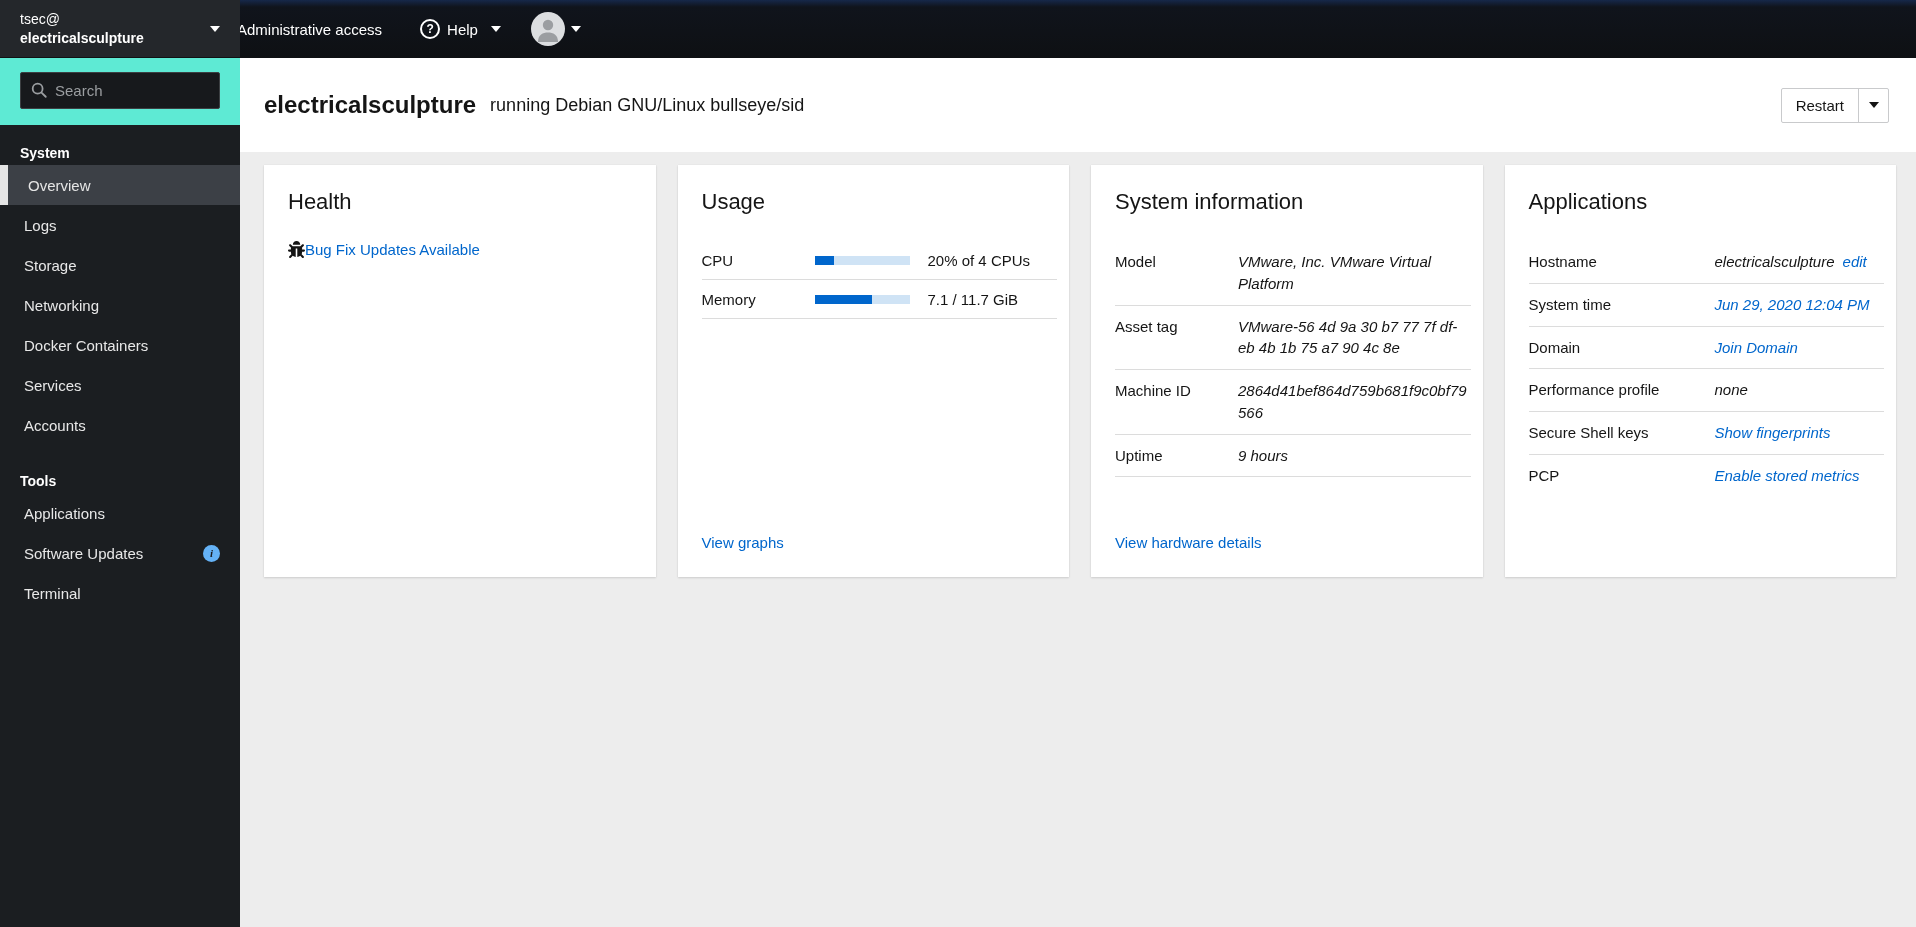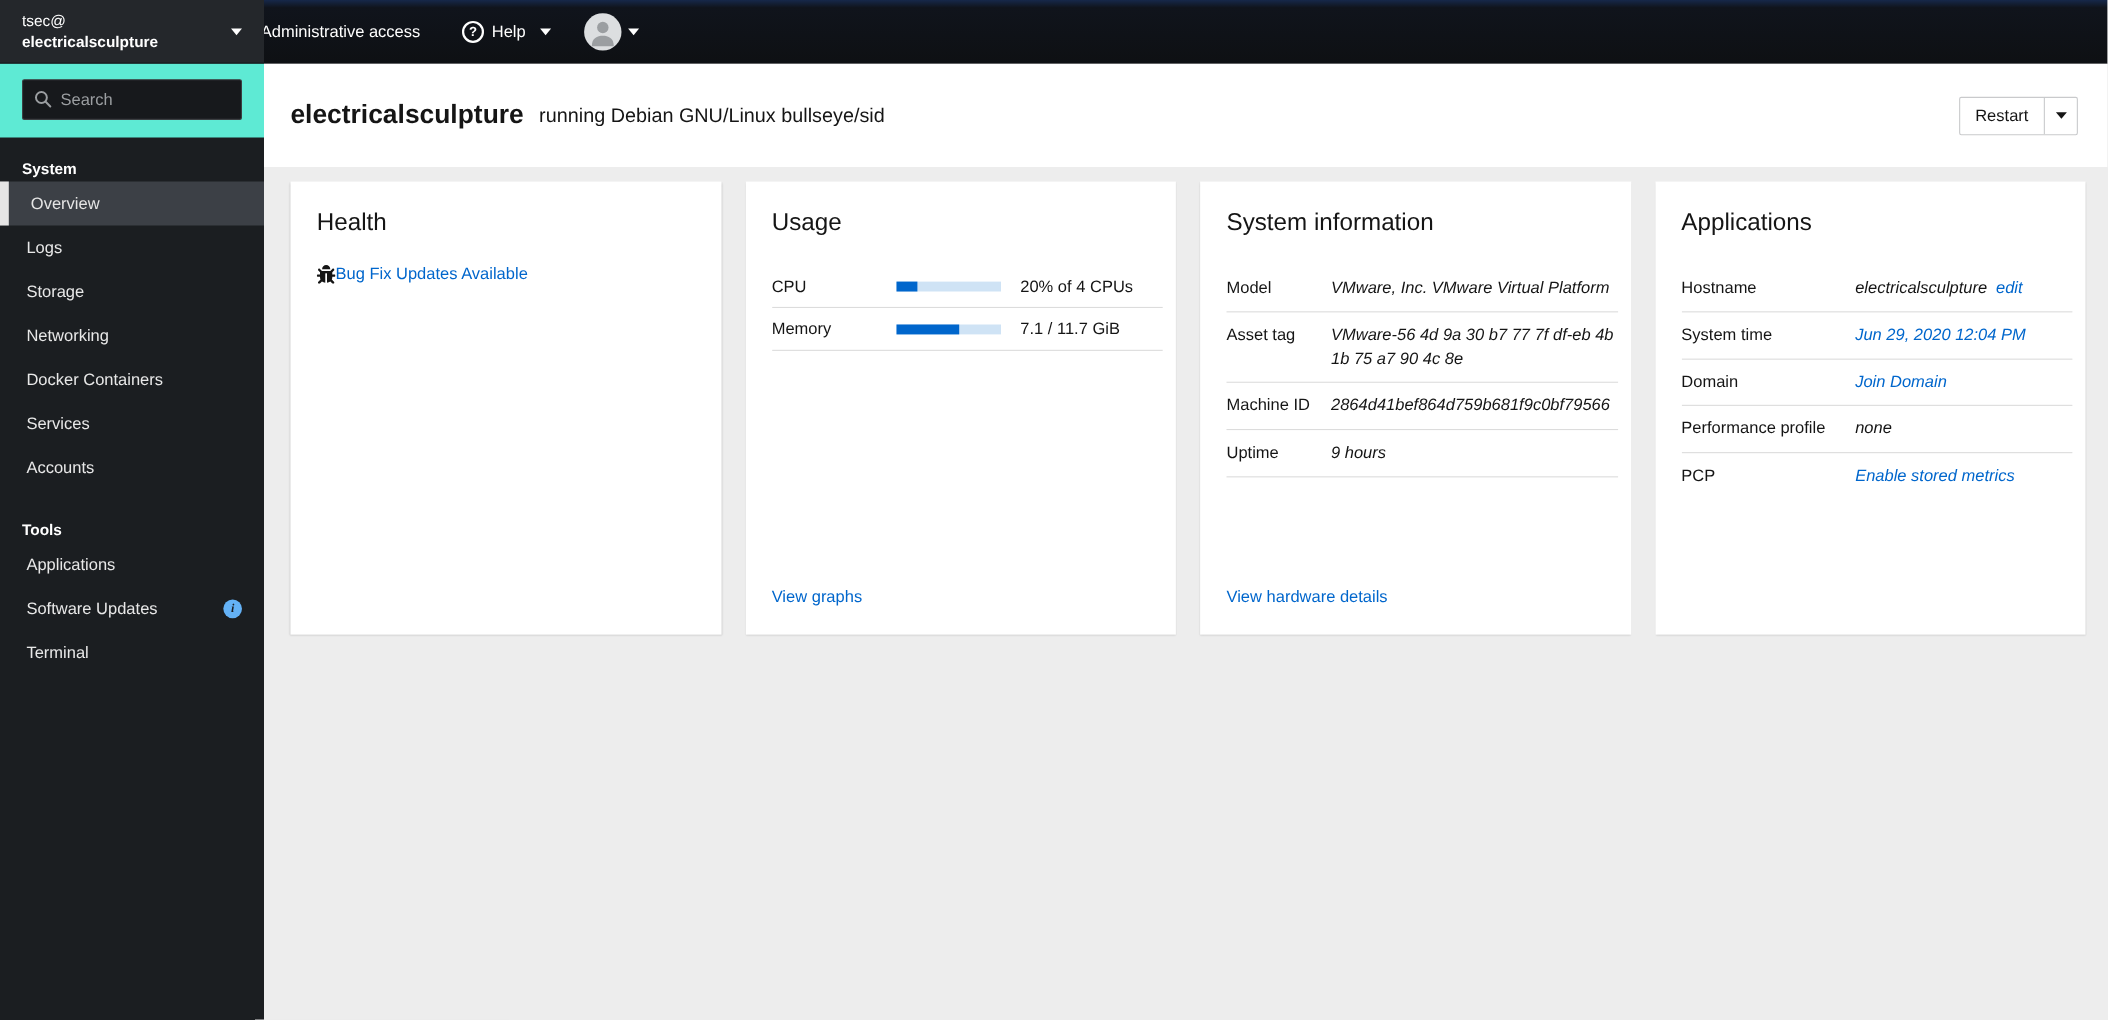--- a/index.html
+++ b/index.html
@@ -121,21 +121,21 @@
     display:flex; align-items:center; height:39px;
     border-bottom:1px solid #dcdcdc; font-size:15px;
   }
   .usage-label { width:113px; color:#151515; }
   .progress-track { width:95px; height:9px; background:#cfe3f5; }
   .progress-fill { height:100%; background:#0066cc; }
   .usage-value { margin-left:18px; font-size:15px; }
   
   .info-row {
     display:flex; padding:10px 0; border-bottom:1px solid #dcdcdc;
-    font-size:15px; line-height:1.45;
+    font-size:15px; line-height:1.45;gap:28px;
   }
   .info-row.no-border { border-bottom:none; }
   .info-label { flex:0 0 95px; padding-right:10px; }
   .cfg-row .info-label { flex:0 0 158px; }
   .info-value { flex:1; word-break:break-word;font-style:italic; }
   .cfg-text { margin-right:8px; }
 </style>
 </head>
 <body>
 
@@ -300,20 +300,24 @@
         <span class="info-value"><a class="link">Jun 29, 2020 12:04 PM</a></span>
       </div>
       <div class="info-row cfg-row">
         <span class="info-label">Domain</span>
         <span class="info-value"><a class="link">Join Domain</a></span>
       </div>
       <div class="info-row cfg-row">
         <span class="info-label">Performance profile</span>
         <span class="info-value"><span class="cfg-text">none</span></span>
       </div>
+      <div class="info-row cfg-row">
+        <span class="info-label">Secure Shell keys</span>
+        <span class="info-value"><a class="link">Show fingerprints</a></span>
+      </div>
       <div class="info-row cfg-row no-border">
         <span class="info-label">PCP</span>
         <span class="info-value"><a class="link">Enable stored metrics</a></span>
       </div>
     </section>
 
   </div>
 </main>
 
 </body></html>

